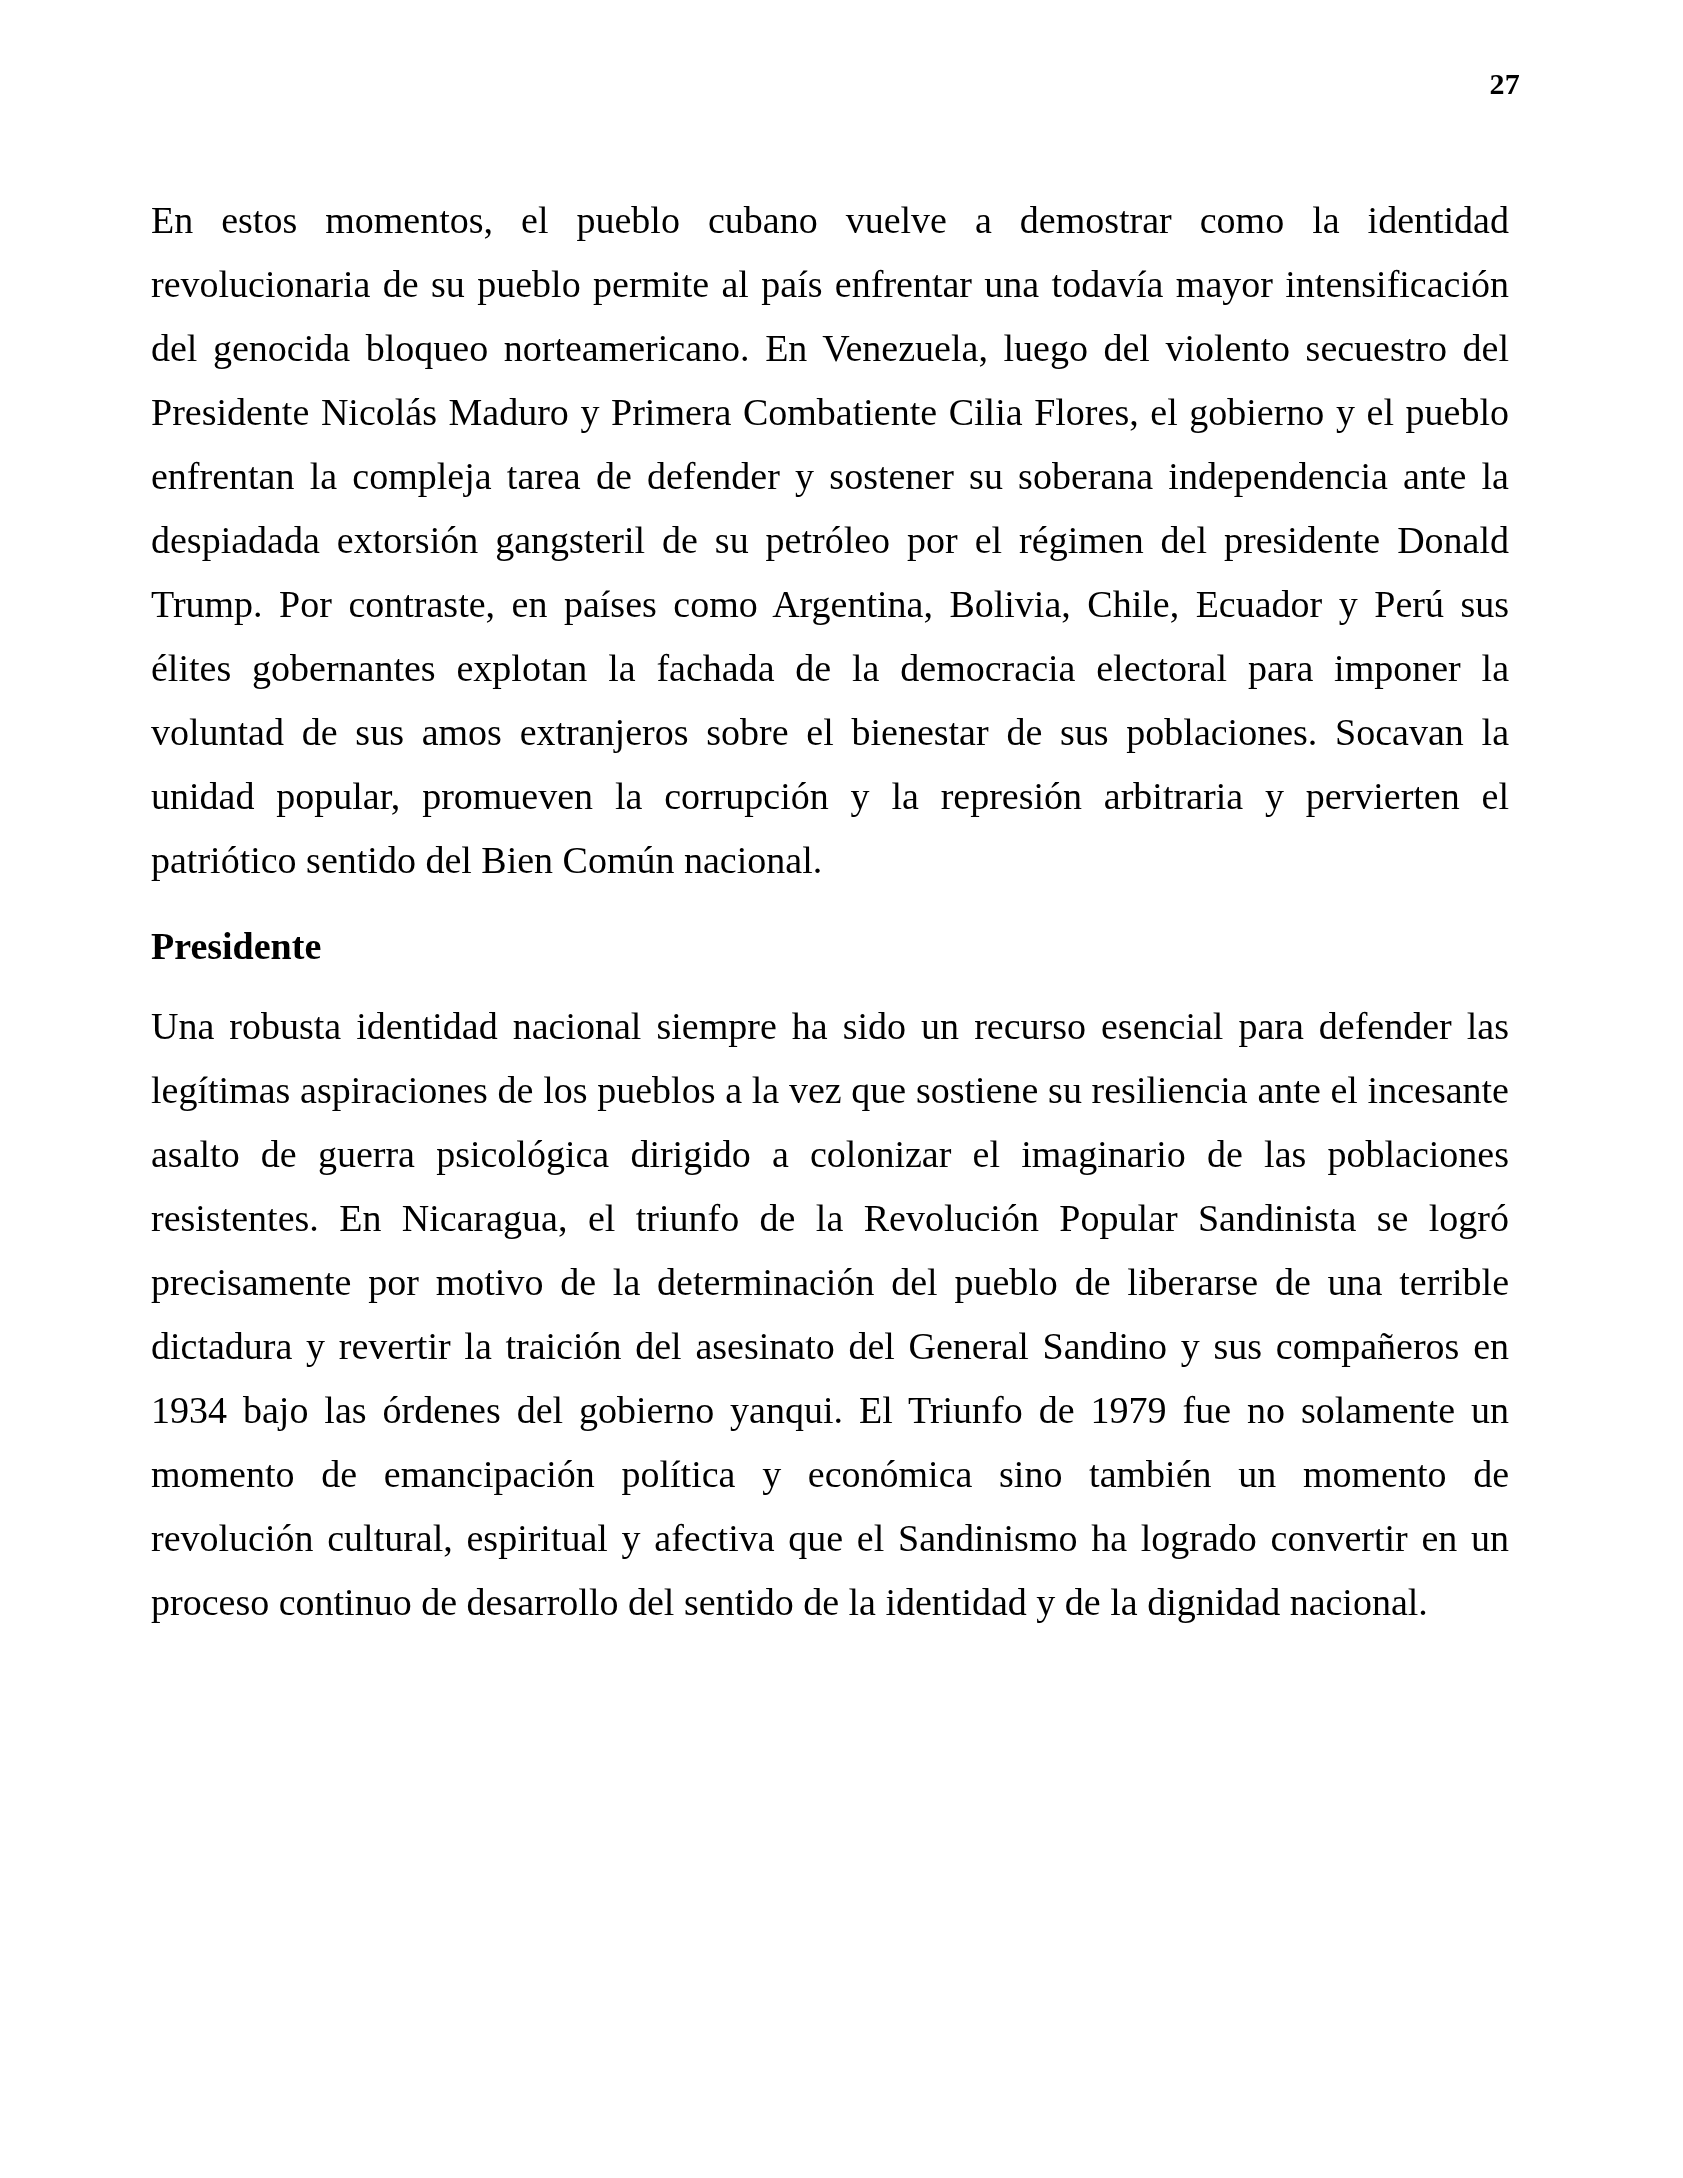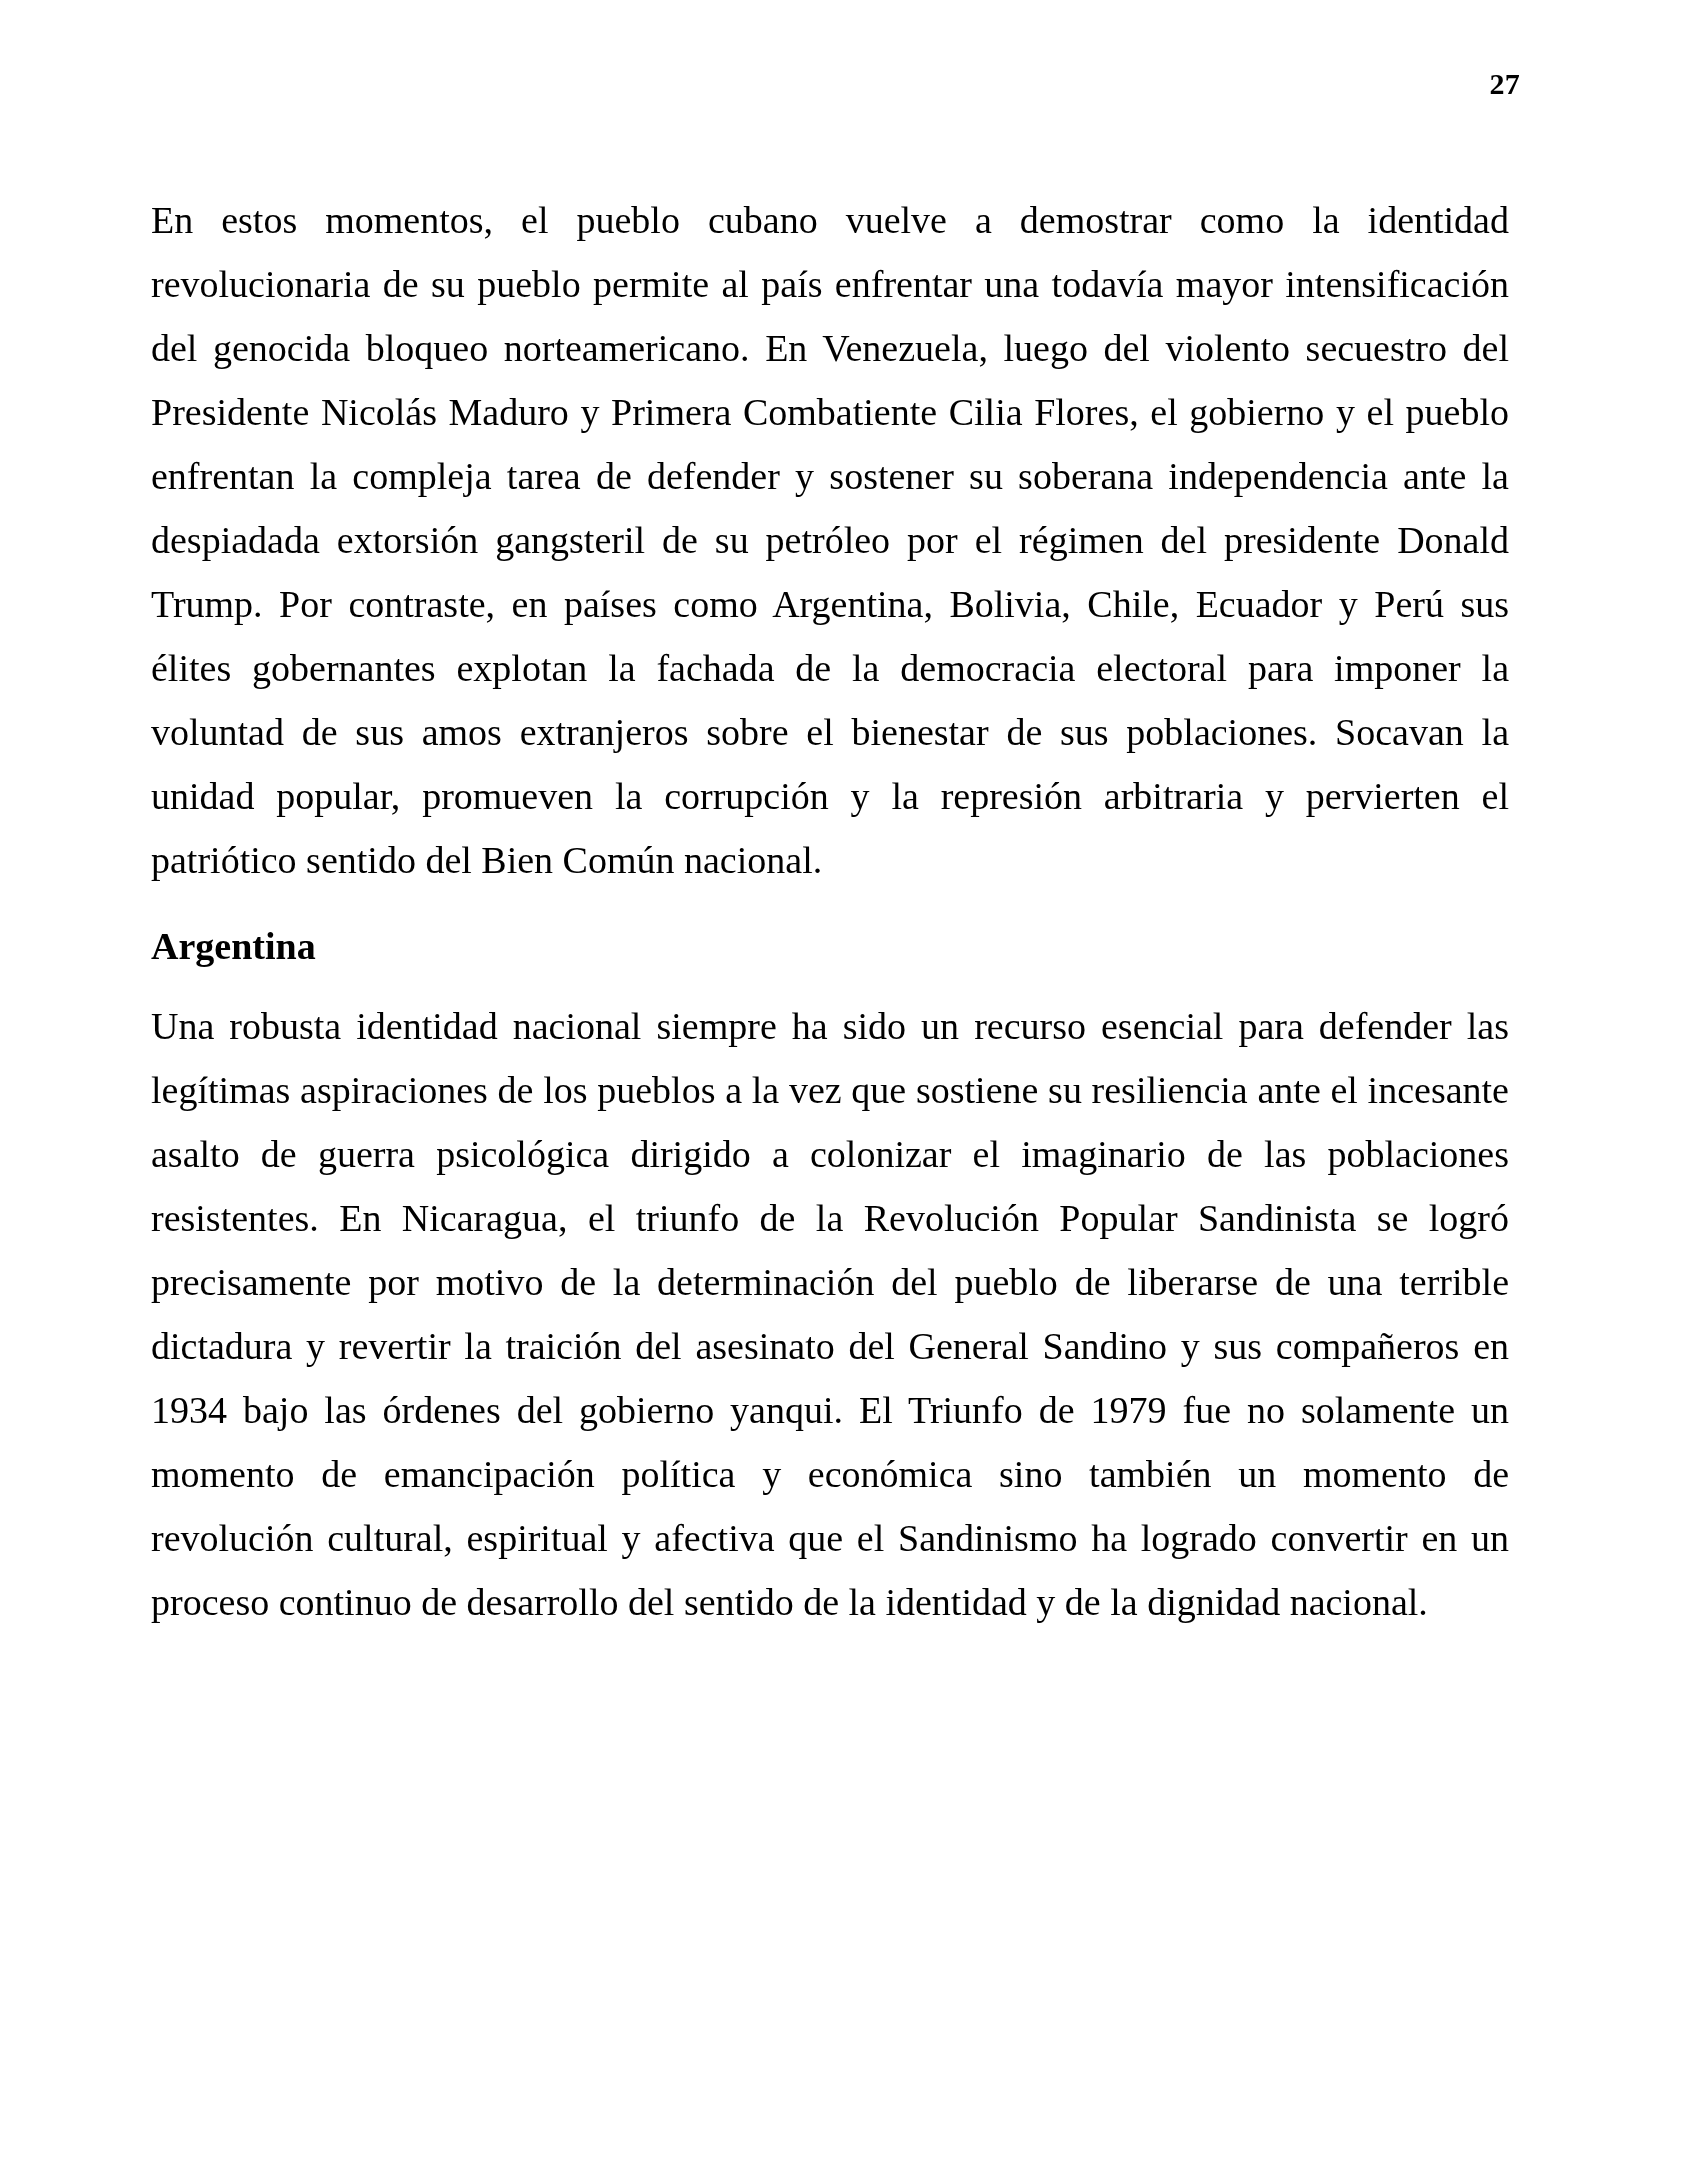--- a/index.html
+++ b/index.html
@@ -90,21 +90,21 @@
   <div class="folio-row">
     <div class="folio">27</div>
   </div>
 
   <div class="text-column">
 
     <p class="body-text para-1">En estos momentos, el pueblo cubano vuelve a demostrar como la identidad revolucionaria de su pueblo permite al país enfrentar una todavía mayor intensificación del genocida bloqueo norteamericano. En Venezuela, luego del violento secuestro del Presidente Nicolás Maduro y Primera Combatiente Cilia Flores, el gobierno y el pueblo enfrentan la compleja tarea de defender y sostener su soberana independencia ante la despiadada extorsión gangsteril de su petróleo por el régimen del presidente Donald Trump. Por contraste, en países como Argentina, Bolivia, Chile, Ecuador y Perú sus élites gobernantes explotan la fachada de la democracia electoral para imponer la voluntad de sus amos extranjeros sobre el bienestar de sus poblaciones. Socavan la unidad popular, promueven la corrupción y la represión arbitraria y pervierten el patriótico sentido del Bien Común nacional.</p>
 
     <div class="gap-before-heading"></div>
 
-    <h2 class="section-heading">Argentina</h2>
+    <h2 class="section-heading">Presidente</h2>
 
     <div class="gap-after-heading"></div>
 
     <p class="body-text para-2">Una robusta identidad nacional siempre ha sido un recurso esencial para defender las legítimas aspiraciones de los pueblos a la vez que sostiene su resiliencia ante el incesante asalto de guerra psicológica dirigido a colonizar el imaginario de las poblaciones resistentes. En Nicaragua, el triunfo de la Revolución Popular Sandinista se logró precisamente por motivo de la determinación del pueblo de liberarse de una terrible dictadura y revertir la traición del asesinato del General Sandino y sus compañeros en 1934 bajo las órdenes del gobierno yanqui. El Triunfo de 1979 fue no solamente un momento de emancipación política y económica sino también un momento de revolución cultural, espiritual y afectiva que el Sandinismo ha logrado convertir en un proceso continuo de desarrollo del sentido de la identidad y de la dignidad nacional.</p>
 
   </div>
 
 </div>
 
 

